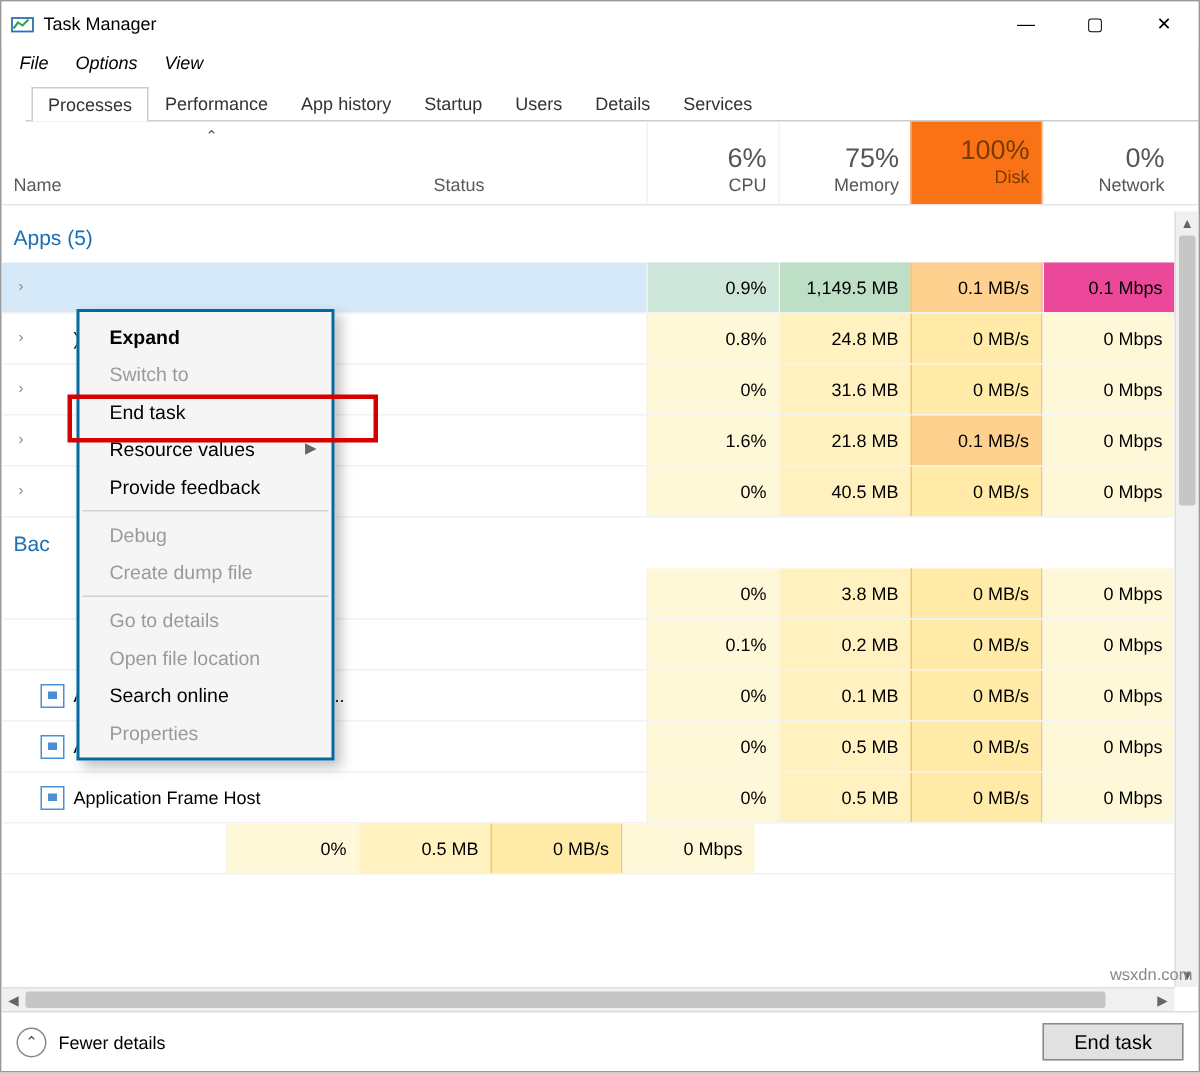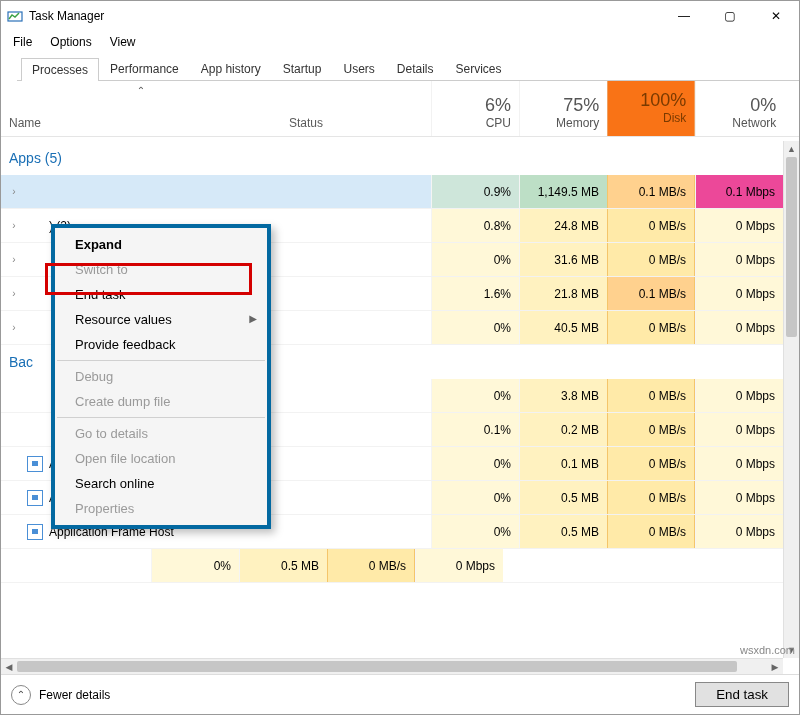--- a/index.html
+++ b/index.html
@@ -36,21 +36,21 @@
   }
   
   .menubar {
     height: 22px;
     display: flex;
     align-items: center;
     padding: 0 4px;
     gap: 2px;
     font-size: 12px;
   }
-  .menubar .menu-item { padding: 2px 8px; }
+  .menubar .menu-item { padding: 2px 8px; font-style: italic; }
   
   .tabs {
     display: flex;
     align-items: flex-end;
     border-bottom: 1px solid #ccc;
     padding: 4px 4px 0 4px;
     height: 28px;
     margin-left: 16px;
   }
   .tab {
@@ -187,24 +187,24 @@
   }
   .statusbar .spacer { flex:1; }
   .end-btn {
     padding: 4px 20px;
     border: 1px solid #888;
     background: #e1e1e1;
   }
   
   .context-menu {
     position: absolute;
-    left: 50px; top: 223px;
-    width: 220px;
+    left: 50px; top: 205px;
+    width: 172px;
     background: #f5f5f5;
-    border: 4px solid #0369a1;
+    border: 2px solid #0369a1;
     box-shadow: 4px 4px 8px rgba(0,0,0,0.25);
     padding: 4px 0;
     z-index: 10;
   }
   .context-menu .mi {
     padding: 5px 20px 5px 20px;
     font-size: 13px;
     color: #000;
     position: relative;
   }

